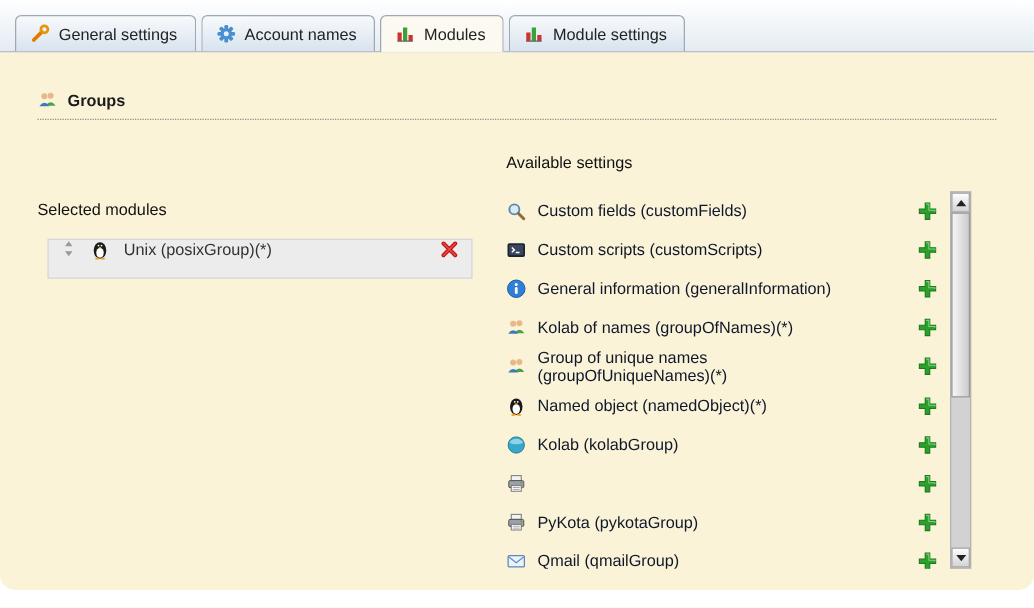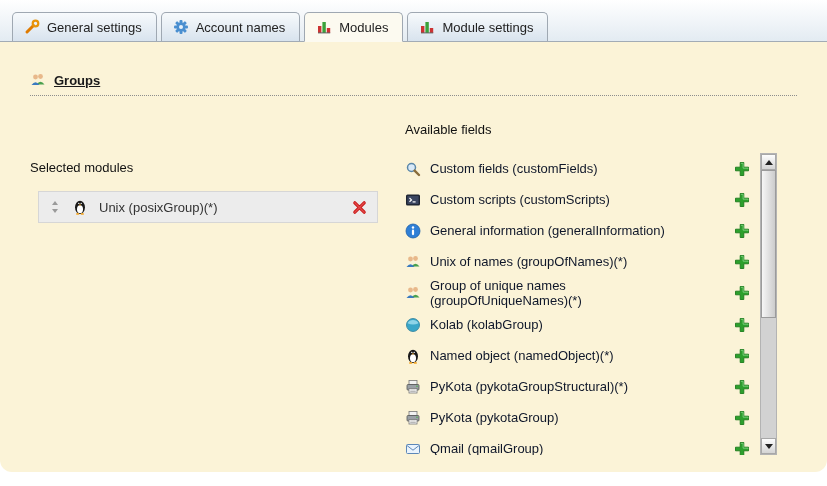--- a/index.html
+++ b/index.html
@@ -44,34 +44,33 @@
     position:absolute;top:42px;left:0;right:0;bottom:14px;
     background:#fbf3d7;
     border-radius:0 0 12px 12px;
   }
   .section-header{
     margin:30px 30px 0 30px;
     padding-bottom:7px;
     border-bottom:1px dotted #8d8d8d;
     display:flex;align-items:flex-end;gap:8px;
     font-weight:bold;
-    text-decoration:underline;
   }
   .section-header .hicon{width:16px;height:16px;display:inline-block;}
 
   .columns{display:flex;margin:26px 30px 0 30px;}
   .col-left{flex:0 0 375px;margin-top:38px;}
   .col-right{flex:1;min-width:0;}
   .col-heading{color:#111;margin-bottom:16px;}
 
   
   .selected-row{
     margin-left:8px;width:318px;height:30px;
     background:#ececec;border:1px solid #d6d6d6;
-    display:flex;align-items:center;gap:11px;
+    display:flex;align-items:flex-start;gap:11px;
     padding:0 10px;color:#333;
   }
   .selected-row .ricon{width:16px;height:16px;flex:0 0 16px;}
   .selected-row .dicon{width:12px;height:14px;flex:0 0 12px;cursor:grab;}
   .remove-btn{
     margin-left:auto;width:15px;height:15px;flex:0 0 15px;
     cursor:pointer;display:inline-block;
   }
 
   
@@ -208,21 +207,21 @@
           <span class="remove-btn">
             <svg viewBox="0 0 16 16" width="15" height="15">
                 <path d="M3 3 L13 13 M13 3 L3 13" stroke="#c81414" stroke-width="3.4" stroke-linecap="round"></path>
                 <path d="M3 3 L13 13 M13 3 L3 13" stroke="#e24b4b" stroke-width="1.4" stroke-linecap="round"></path>
               </svg>
           </span>
         </div>
       </div>
 
       <div class="col-right">
-        <div class="col-heading">Available fields</div>
+        <div class="col-heading">Available settings</div>
 
         <div class="avail-wrap">
           <div class="avail-list">
 
             <div class="avail-row">
               <span class="ricon">
                 <svg viewBox="0 0 16 16" width="16" height="16">
                     <circle cx="6.5" cy="6.5" r="4" fill="#d8e9f8" stroke="#5b87a8" stroke-width="1.5"></circle>
                     <line x1="9.6" y1="9.6" x2="14" y2="14" stroke="#8a6d3b" stroke-width="2.4" stroke-linecap="round"></line>
                   </svg>
@@ -274,56 +273,39 @@
 
             <div class="avail-row">
               <span class="ricon">
                 <svg viewBox="0 0 16 16" width="16" height="16">
                     <circle cx="10.5" cy="4.5" r="2.4" fill="#e8b88a"></circle>
                     <path d="M6.5 12.5 q4-5.5 8 0 z" fill="#49a04d"></path>
                     <circle cx="5.5" cy="5" r="2.4" fill="#e8b88a"></circle>
                     <path d="M1.5 13 q4-5.5 8 0 z" fill="#3a7abf"></path>
                   </svg>
               </span>
-              <span class="rlabel">Unix of names (groupOfNames)(*)</span>
+              <span class="rlabel">Kolab of names (groupOfNames)(*)</span>
               <span class="add-btn">
                 <svg viewBox="0 0 16 16" width="16" height="16">
                     <path d="M6.2 1.5 h3.6 v4.7 h4.7 v3.6 h-4.7 v4.7 h-3.6 v-4.7 h-4.7 v-3.6 h4.7 z" fill="#2ca02c" stroke="#1c7a1c" stroke-width="0.9"></path>
                     <path d="M6.9 2.3 h2.2 v4.9 h4.9 v1" fill="none" stroke="#7fd07f" stroke-width="0.9"></path>
                   </svg>
               </span>
             </div>
 
             <div class="avail-row">
               <span class="ricon">
                 <svg viewBox="0 0 16 16" width="16" height="16">
                     <circle cx="10.5" cy="4.5" r="2.4" fill="#e8b88a"></circle>
                     <path d="M6.5 12.5 q4-5.5 8 0 z" fill="#49a04d"></path>
                     <circle cx="5.5" cy="5" r="2.4" fill="#e8b88a"></circle>
                     <path d="M1.5 13 q4-5.5 8 0 z" fill="#3a7abf"></path>
                   </svg>
               </span>
               <span class="rlabel">Group of unique names (groupOfUniqueNames)(*)</span>
-              <span class="add-btn">
-                <svg viewBox="0 0 16 16" width="16" height="16">
-                    <path d="M6.2 1.5 h3.6 v4.7 h4.7 v3.6 h-4.7 v4.7 h-3.6 v-4.7 h-4.7 v-3.6 h4.7 z" fill="#2ca02c" stroke="#1c7a1c" stroke-width="0.9"></path>
-                    <path d="M6.9 2.3 h2.2 v4.9 h4.9 v1" fill="none" stroke="#7fd07f" stroke-width="0.9"></path>
-                  </svg>
-              </span>
-            </div>
-
-            <div class="avail-row">
-              <span class="ricon">
-                <svg viewBox="0 0 16 16" width="16" height="16">
-                    <circle cx="8" cy="8" r="6.5" fill="#3aa6c8"></circle>
-                    <path d="M2.4 6.2 a6.5 6.5 0 0 1 11.2 0 q-5.6 2.4 -11.2 0 z" fill="#8ed4e8"></path>
-                    <circle cx="8" cy="8" r="6.5" fill="none" stroke="#2a7e9a" stroke-width="0.8"></circle>
-                  </svg>
-              </span>
-              <span class="rlabel">Kolab (kolabGroup)</span>
               <span class="add-btn">
                 <svg viewBox="0 0 16 16" width="16" height="16">
                     <path d="M6.2 1.5 h3.6 v4.7 h4.7 v3.6 h-4.7 v4.7 h-3.6 v-4.7 h-4.7 v-3.6 h4.7 z" fill="#2ca02c" stroke="#1c7a1c" stroke-width="0.9"></path>
                     <path d="M6.9 2.3 h2.2 v4.9 h4.9 v1" fill="none" stroke="#7fd07f" stroke-width="0.9"></path>
                   </svg>
               </span>
             </div>
 
             <div class="avail-row">
               <span class="ricon">
@@ -342,29 +324,45 @@
                 <svg viewBox="0 0 16 16" width="16" height="16">
                     <path d="M6.2 1.5 h3.6 v4.7 h4.7 v3.6 h-4.7 v4.7 h-3.6 v-4.7 h-4.7 v-3.6 h4.7 z" fill="#2ca02c" stroke="#1c7a1c" stroke-width="0.9"></path>
                     <path d="M6.9 2.3 h2.2 v4.9 h4.9 v1" fill="none" stroke="#7fd07f" stroke-width="0.9"></path>
                   </svg>
               </span>
             </div>
 
             <div class="avail-row">
               <span class="ricon">
                 <svg viewBox="0 0 16 16" width="16" height="16">
+                    <circle cx="8" cy="8" r="6.5" fill="#3aa6c8"></circle>
+                    <path d="M2.4 6.2 a6.5 6.5 0 0 1 11.2 0 q-5.6 2.4 -11.2 0 z" fill="#8ed4e8"></path>
+                    <circle cx="8" cy="8" r="6.5" fill="none" stroke="#2a7e9a" stroke-width="0.8"></circle>
+                  </svg>
+              </span>
+              <span class="rlabel">Kolab (kolabGroup)</span>
+              <span class="add-btn">
+                <svg viewBox="0 0 16 16" width="16" height="16">
+                    <path d="M6.2 1.5 h3.6 v4.7 h4.7 v3.6 h-4.7 v4.7 h-3.6 v-4.7 h-4.7 v-3.6 h4.7 z" fill="#2ca02c" stroke="#1c7a1c" stroke-width="0.9"></path>
+                    <path d="M6.9 2.3 h2.2 v4.9 h4.9 v1" fill="none" stroke="#7fd07f" stroke-width="0.9"></path>
+                  </svg>
+              </span>
+            </div>
+
+            <div class="avail-row">
+              <span class="ricon">
+                <svg viewBox="0 0 16 16" width="16" height="16">
                     <rect x="4" y="1.5" width="8" height="4" fill="#f2f2f2" stroke="#777" stroke-width="0.8"></rect>
                     <rect x="2" y="5.5" width="12" height="5.6" rx="1" fill="#9aa0a6" stroke="#555" stroke-width="0.8"></rect>
                     <circle cx="12" cy="7.2" r="0.8" fill="#4cb04c"></circle>
                     <rect x="4" y="9.5" width="8" height="4.5" fill="#ffffff" stroke="#777" stroke-width="0.8"></rect>
                     <line x1="5.2" y1="11" x2="10.8" y2="11" stroke="#999" stroke-width="0.7"></line>
                     <line x1="5.2" y1="12.5" x2="10.8" y2="12.5" stroke="#999" stroke-width="0.7"></line>
                   </svg>
               </span>
-              <span class="rlabel">PyKota (pykotaGroupStructural)(*)</span>
               <span class="add-btn">
                 <svg viewBox="0 0 16 16" width="16" height="16">
                     <path d="M6.2 1.5 h3.6 v4.7 h4.7 v3.6 h-4.7 v4.7 h-3.6 v-4.7 h-4.7 v-3.6 h4.7 z" fill="#2ca02c" stroke="#1c7a1c" stroke-width="0.9"></path>
                     <path d="M6.9 2.3 h2.2 v4.9 h4.9 v1" fill="none" stroke="#7fd07f" stroke-width="0.9"></path>
                   </svg>
               </span>
             </div>
 
             <div class="avail-row">
               <span class="ricon">

